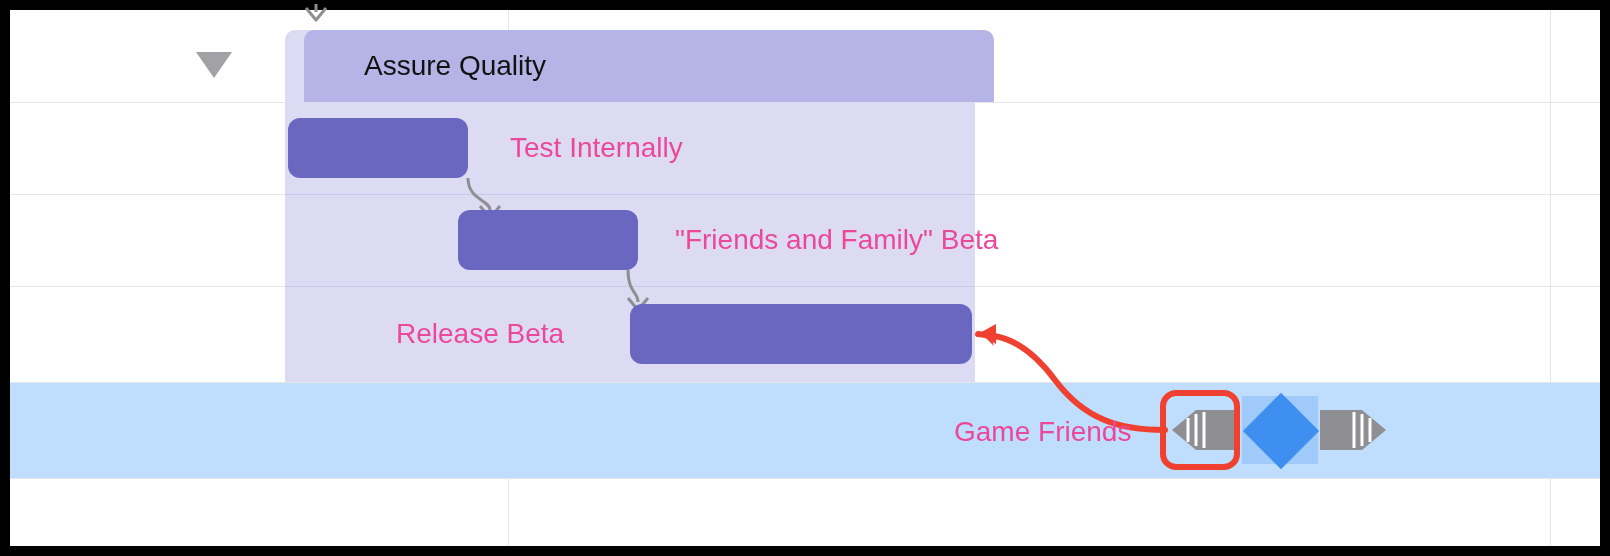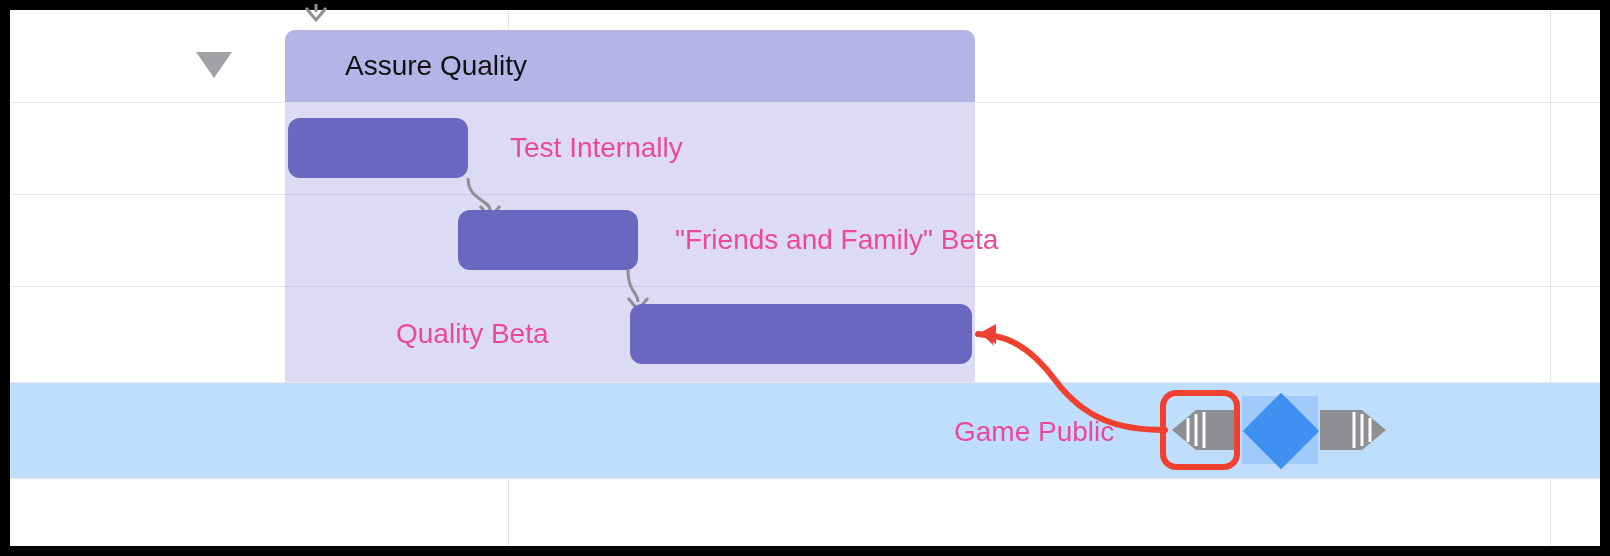--- a/index.html
+++ b/index.html
@@ -49,20 +49,21 @@
   .group-header {
     position: absolute;
     background: #b6b4e6;
     border-radius: 10px 10px 0 0;
     display: flex;
     align-items: center;
     padding-left: 60px;
     font-size: 28px;
     color: #111;
     cursor: move;
+    margin-left: 19px;
   }
   .subrow-sep {
     position: absolute;
     left: 0; right: 0;
     height: 1px;
     background: #c9c7ea;
   }
   .task-bar {
     position: absolute;
     height: 60px;
@@ -152,31 +153,31 @@
   </svg>
 
   <div class="task-bar" style="left:448px; top:200px; width:180px;"></div>
   <div class="task-label" style="left:665px; top:214px;">"Friends and Family" Beta</div>
 
   <svg class="dep-arrow" style="left:588px; top:252px; width:60px; height:60px;">
     <path d="M30 8 C30 30 40 30 40 40" stroke="#8e8e93" stroke-width="3" fill="none"></path>
     <path d="M30 36 L40 48 L50 36" fill="none" stroke="#8e8e93" stroke-width="3" stroke-linejoin="round"></path>
   </svg>
 
-  <div class="task-label" style="left:386px; top:308px;">Quality Beta</div>
+  <div class="task-label" style="left:386px; top:308px;">Release Beta</div>
   <div class="task-bar" style="left:620px; top:294px; width:342px;"></div>
 
   <svg class="dep-arrow clickable" style="left:960px; top:300px; width:220px; height:140px;">
     <path d="M195 120 C150 120 115 110 85 70 C70 50 50 30 24 26" stroke="#ef4030" stroke-width="6" fill="none" stroke-linecap="round"></path>
     <path d="M24 26 L12 24 L24 36 L20 24 Z" fill="#ef4030"></path>
     <path d="M24 26 L8 24" stroke="#ef4030" stroke-width="6" stroke-linecap="round"></path>
     <polygon points="8,24 26,14 26,34" fill="#ef4030"></polygon>
   </svg>
 
-  <div class="task-label" style="left:944px; top:406px;">Game Public</div>
+  <div class="task-label" style="left:944px; top:406px;">Game Friends</div>
 
   <div class="milestone-selection" style="left:1232px; top:386px; width:76px;"></div>
 
   <div class="drag-grip" style="left:1158px; top:392px;">
     <svg viewBox="0 0 70 56">
       <polygon points="70,8 70,48 28,48 4,28 28,8" fill="#8e8e93"></polygon>
       <line x1="20" y1="16" x2="20" y2="40" stroke="#ffffff" stroke-width="3"></line>
       <line x1="28" y1="12" x2="28" y2="44" stroke="#ffffff" stroke-width="3"></line>
       <line x1="36" y1="10" x2="36" y2="46" stroke="#ffffff" stroke-width="3"></line>
     </svg>

